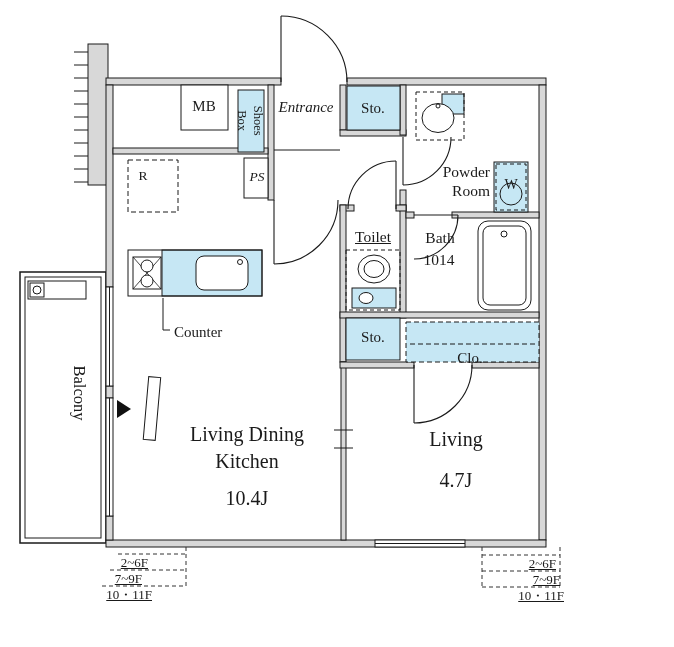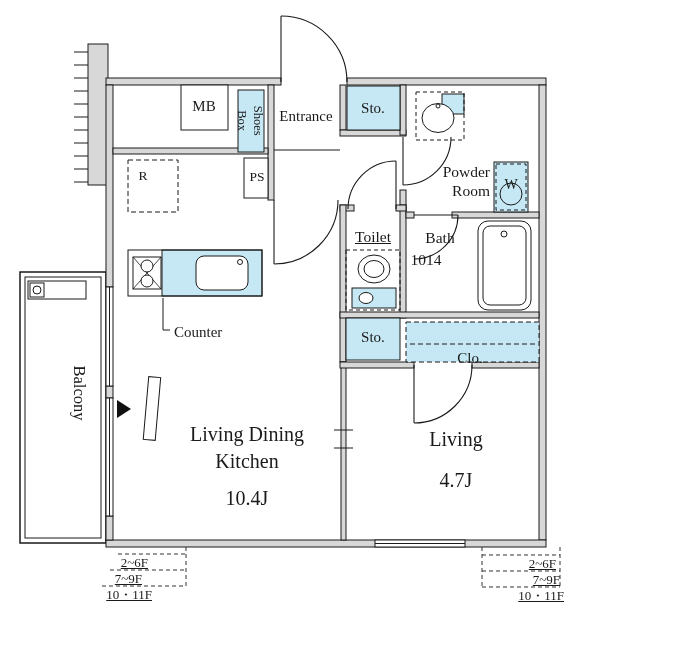--- a/index.html
+++ b/index.html
@@ -191,33 +191,33 @@
 
 <div class="label c" style="left:184px;top:98px;width:40px;">MB</div>
 
 <div class="vlabel" style="left:221px;top:94px;width:56px;height:54px;">
   <div class="inner two" style="font-size:12.5px;">
     <div>Shoes</div>
     <div>Box</div>
   </div>
 </div>
 
-<div class="label c" style="left:268px;top:108px;width:76px;">Entrance</div>
+<div class="label c" style="left:268px;top:99px;width:76px;font-style:italic;">Entrance</div>
 <div class="label c" style="left:348px;top:100px;width:50px;">Sto.</div>
 
 <div class="label c mid two" style="left:408px;top:162px;width:82px;">
   <div>Powder</div>
   <div>Room</div>
 </div>
 
 <div class="label c" style="left:500px;top:177px;width:22px;font-size:14px;">W</div>
 <div class="label c mid" style="left:341px;top:228px;width:64px;text-decoration:underline;">Toilet</div>
 <div class="label c mid" style="left:407px;top:229px;width:66px;">Bath</div>
-<div class="label c mid" style="left:393px;top:251px;width:66px;">1014</div>
-<div class="label c xs" style="left:243px;top:169px;width:28px;">PS</div>
+<div class="label c mid" style="left:406px;top:251px;width:66px;">1014</div>
+<div class="label c xs" style="left:243px;top:169px;width:28px;font-style:italic;">PS</div>
 <div class="label c xs" style="left:132px;top:168px;width:22px;">R</div>
 <div class="label" style="left:174px;top:324px;">Counter</div>
 <div class="label c" style="left:348px;top:329px;width:50px;">Sto.</div>
 <div class="label c" style="left:438px;top:350px;width:64px;">Clo.</div>
 
 <div class="vlabel" style="left:44px;top:360px;width:68px;height:66px;">
   <div class="inner" style="font-size:16.5px;">Balcony</div>
 </div>
 
 <div class="label c big" style="left:156px;top:450px;width:182px;">Kitchen</div>

